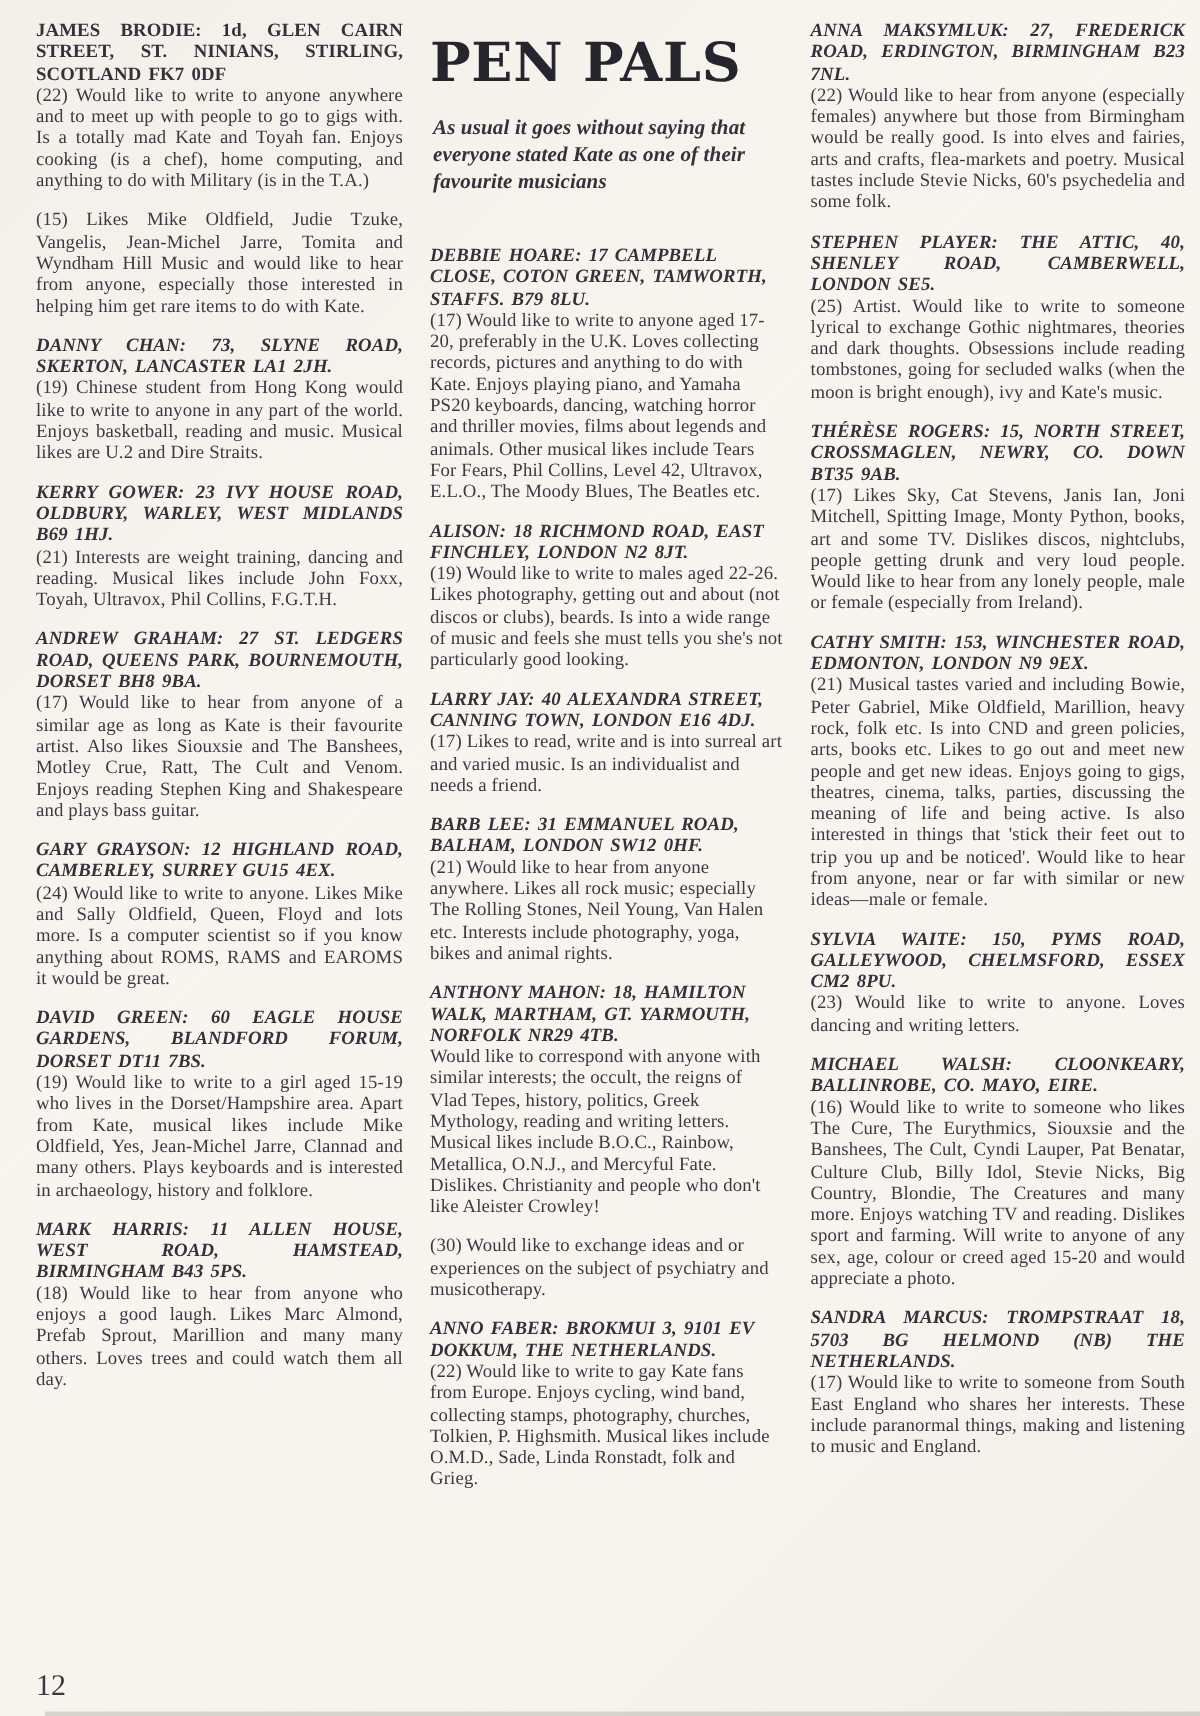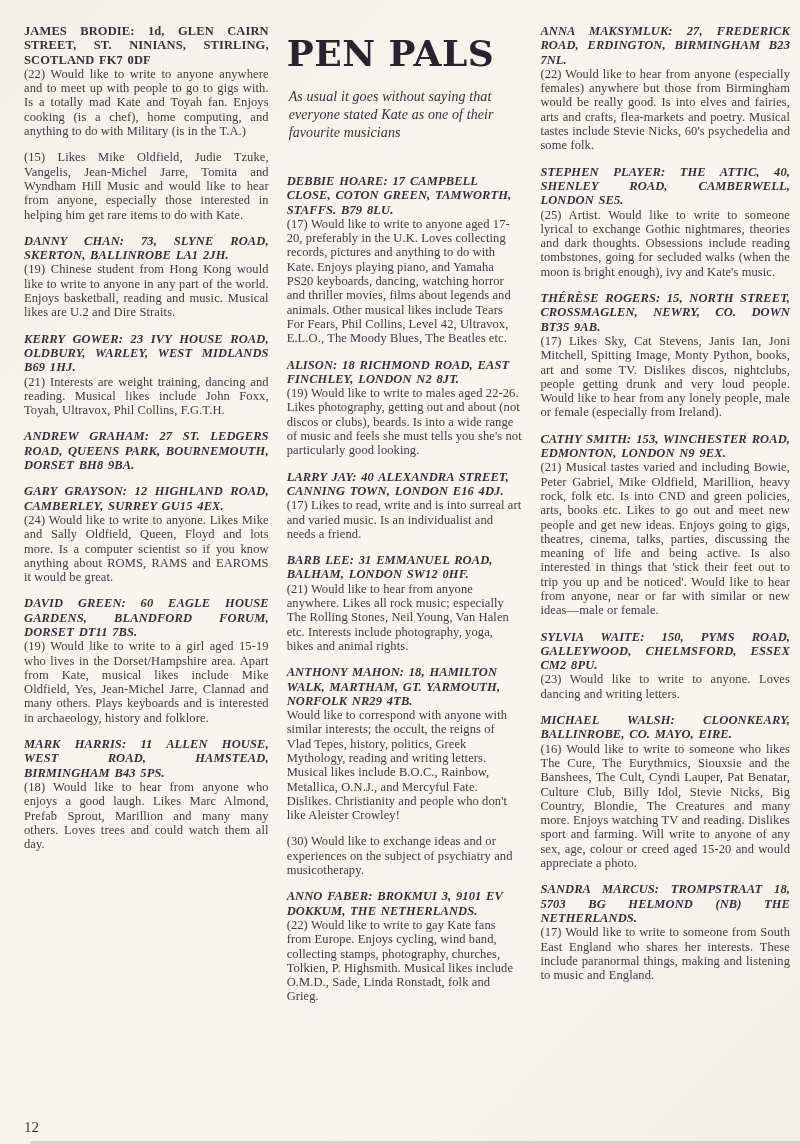--- a/index.html
+++ b/index.html
@@ -13,21 +13,21 @@
     background: #f6f3ed;
     font-family: "Liberation Serif", "DejaVu Serif", serif;
     color: #3a3740;
   }
   .page {
     position: relative;
     width: 800px;
     height: 1144px;
     background: linear-gradient(135deg, #f3f0e9 0%, #f8f5ef 40%, #f7f4ee 75%, #f2efe8 100%);
     box-sizing: border-box;
-    padding: 24px 10px 0 24px;
+    padding: 13px 10px 0 24px;
   }
   .columns {
     display: flex;
     gap: 18px;
   }
   .col {
     font-size: 12.5px;
     line-height: 14.3px;
     letter-spacing: 0.1px;
   }
@@ -47,32 +47,32 @@
     font-family: "DejaVu Serif", "Liberation Serif", serif;
     font-weight: bold;
     font-size: 36px;
     line-height: 38px;
     letter-spacing: 0.5px;
     color: #26242c;
     margin: 10px 0 0 0;
   }
   .masthead-intro {
     font-style: italic;
-    font-weight: normal;
+    font-weight: bold;
     font-size: 14px;
     line-height: 18px;
     color: #34313a;
     margin: 16px 0 0 2px;
   }
   .col-2 .entries { margin-top: 32px; }
   .page-number {
     position: absolute;
     left: 24px;
     bottom: 8px;
-    font-size: 15px;
+    font-size: 20px;
     color: #3a3740;
   }
   .bottom-edge {
     position: absolute;
     left: 30px;
     right: 0;
     bottom: 0;
     height: 3px;
     background: rgba(120,115,105,0.25);
   }
@@ -86,29 +86,30 @@
     <div class="col col-1">
       <div class="entries">
           <div class="entry">
             <div class="entry-header roman">JAMES BRODIE: 1d, GLEN CAIRN STREET, ST. NINIANS, STIRLING, SCOTLAND FK7 0DF</div>
             <div class="entry-body">(22) Would like to write to anyone anywhere and to meet up with people to go to gigs with. Is a totally mad Kate and Toyah fan. Enjoys cooking (is a chef), home computing, and anything to do with Military (is in the T.A.)</div>
           </div>
           <div class="entry">
             <div class="entry-body">(15) Likes Mike Oldfield, Judie Tzuke, Vangelis, Jean-Michel Jarre, Tomita and Wyndham Hill Music and would like to hear from anyone, especially those interested in helping him get rare items to do with Kate.</div>
           </div>
           <div class="entry">
-            <div class="entry-header">DANNY CHAN: 73, SLYNE ROAD, SKERTON, BALLINROBE LA1 2JH.</div>
+            <div class="entry-header">DANNY CHAN: 73, SLYNE ROAD, SKERTON, LANCASTER LA1 2JH.</div>
             <div class="entry-body">(19) Chinese student from Hong Kong would like to write to anyone in any part of the world. Enjoys basketball, reading and music. Musical likes are U.2 and Dire Straits.</div>
           </div>
           <div class="entry">
             <div class="entry-header">KERRY GOWER: 23 IVY HOUSE ROAD, OLDBURY, WARLEY, WEST MIDLANDS B69 1HJ.</div>
             <div class="entry-body">(21) Interests are weight training, dancing and reading. Musical likes include John Foxx, Toyah, Ultravox, Phil Collins, F.G.T.H.</div>
           </div>
           <div class="entry">
             <div class="entry-header">ANDREW GRAHAM: 27 ST. LEDGERS ROAD, QUEENS PARK, BOURNEMOUTH, DORSET BH8 9BA.</div>
+            <div class="entry-body">(17) Would like to hear from anyone of a similar age as long as Kate is their favourite artist. Also likes Siouxsie and The Banshees, Motley Crue, Ratt, The Cult and Venom. Enjoys reading Stephen King and Shakespeare and plays bass guitar.</div>
           </div>
           <div class="entry">
             <div class="entry-header">GARY GRAYSON: 12 HIGHLAND ROAD, CAMBERLEY, SURREY GU15 4EX.</div>
             <div class="entry-body">(24) Would like to write to anyone. Likes Mike and Sally Oldfield, Queen, Floyd and lots more. Is a computer scientist so if you know anything about ROMS, RAMS and EAROMS it would be great.</div>
           </div>
           <div class="entry">
             <div class="entry-header">DAVID GREEN: 60 EAGLE HOUSE GARDENS, BLANDFORD FORUM, DORSET DT11 7BS.</div>
             <div class="entry-body">(19) Would like to write to a girl aged 15-19 who lives in the Dorset/Hampshire area. Apart from Kate, musical likes include Mike Oldfield, Yes, Jean-Michel Jarre, Clannad and many others. Plays keyboards and is interested in archaeology, history and folklore.</div>
           </div>
           <div class="entry">

